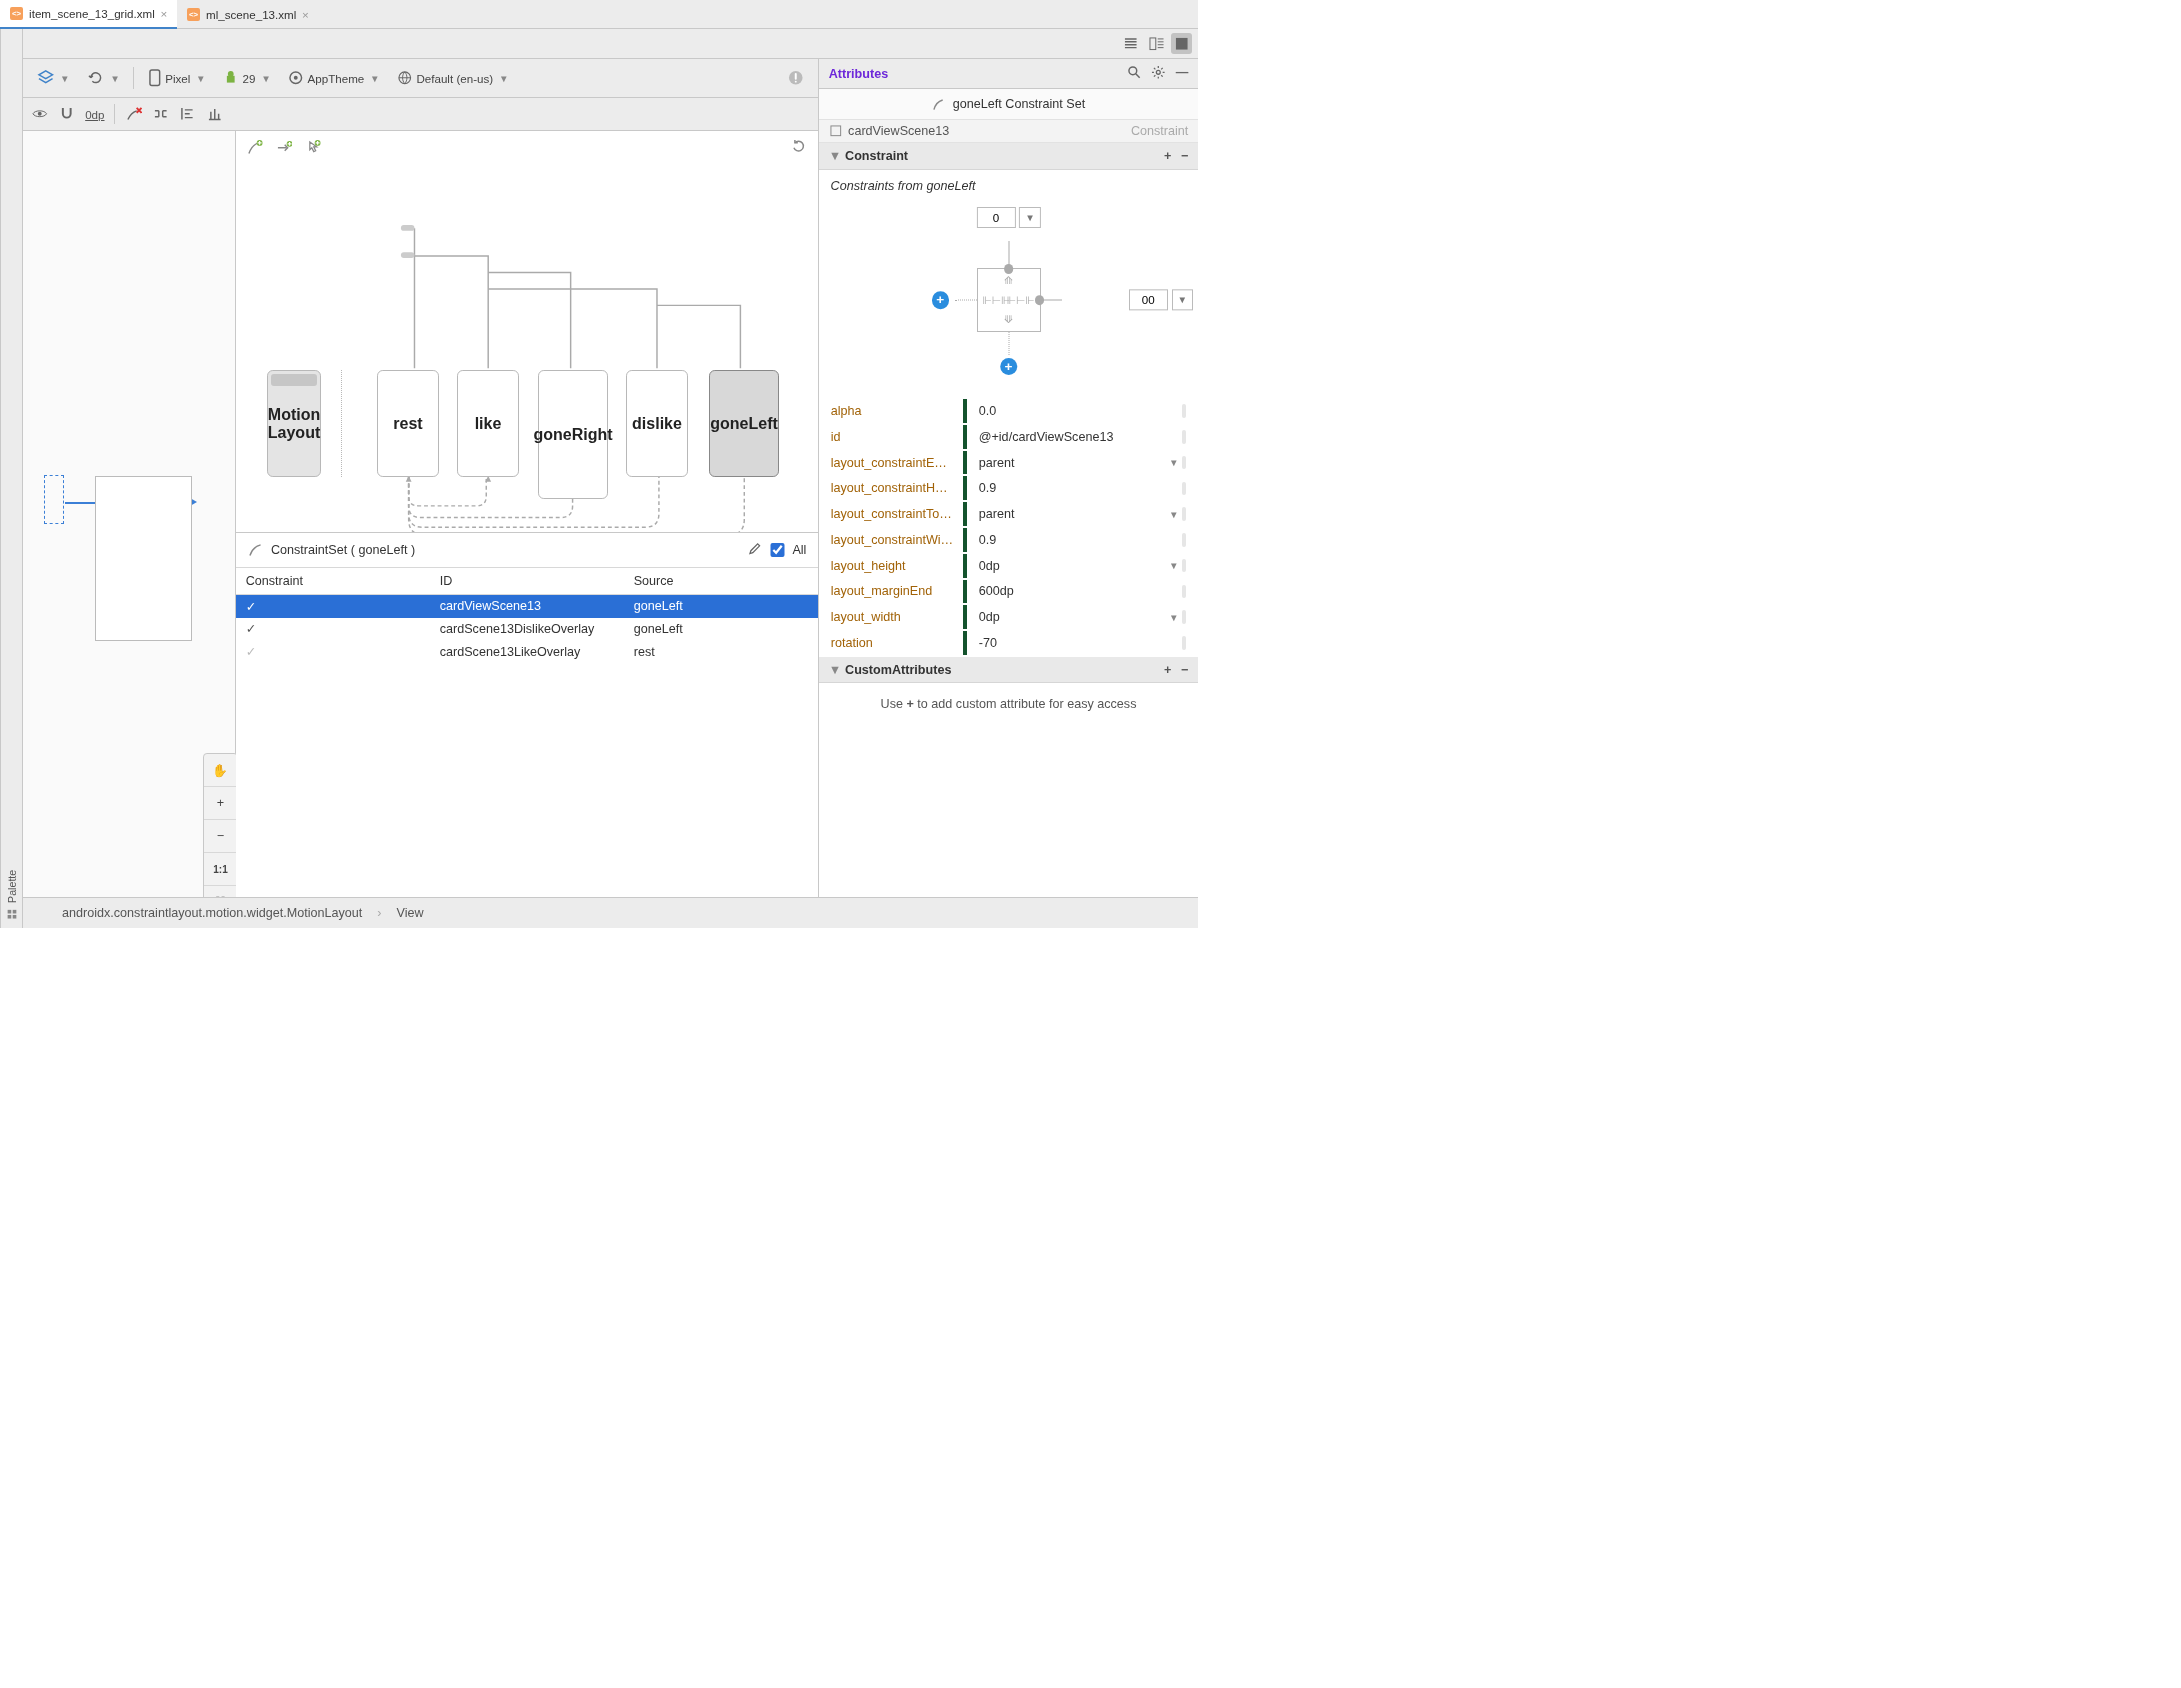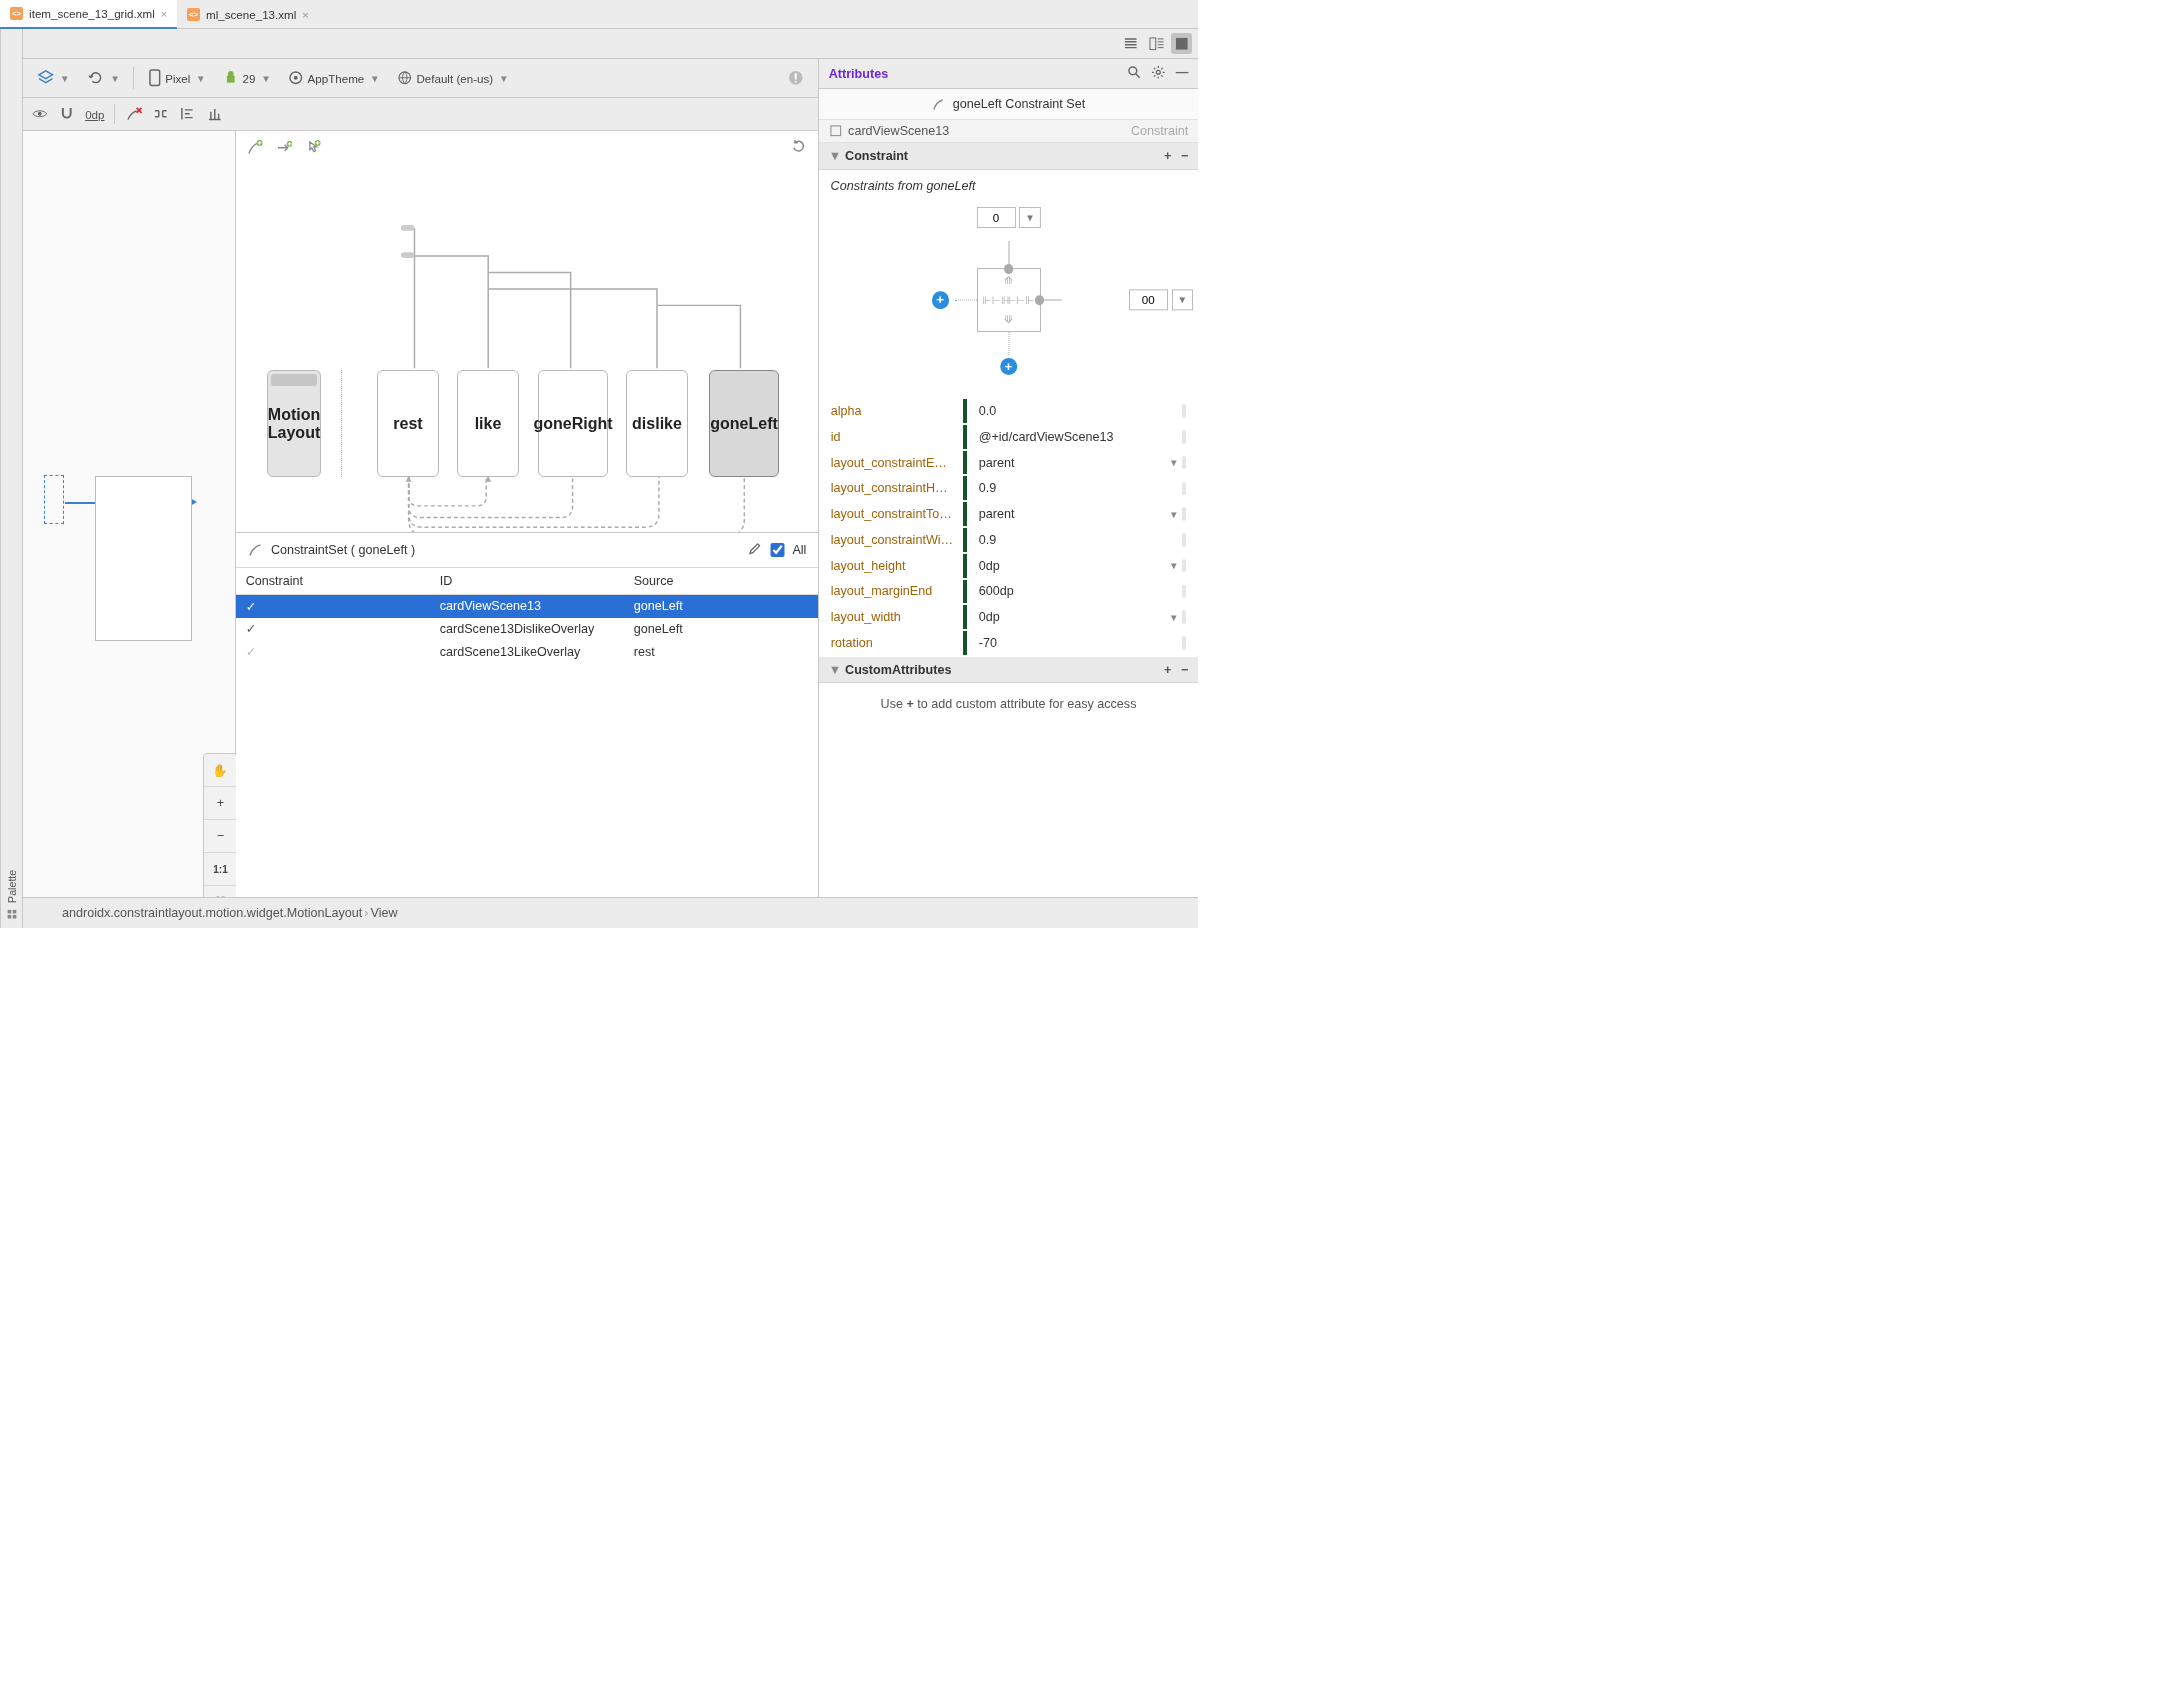--- a/index.html
+++ b/index.html
@@ -237,21 +237,21 @@
   font-size:16px;
   color:#222;
   font-weight:600;
   text-align:center;
   padding:0 5.8px;
 }
 .node.ml { width:54px; height:107px; left:31px; top:206px; background:#e4e4e4;}
 .node.ml .toprect { position:absolute; top:2.9px; left:2.9px; right:2.9px; height:11.6px; background:#c6c6c6; border-radius:2.9px;}
 .node.s1 { width:62px; height:107px; left:141px; top:206px;}
 .node.s2 { width:62px; height:107px; left:221px; top:206px;}
-.node.s3 { width:70px; height:107px; left:302px; top:206px;}
+.node.s3 { width:70px; height:129px; left:302px; top:206px;}
 .node.s4 { width:62px; height:107px; left:390px; top:206px;}
 .node.s5 { width:70px; height:107px; left:473px; top:206px; background:#d8d8d8; border:1.9px solid #888;}
 .vert-sep {
   position:absolute; left:105px; top:206px; height:107px; width:1px; border-left:1.9px dotted #b8b8b8;
 }
 
 
 .connectors { position:absolute; left:0; top:0; width:100%; height:100%; pointer-events:none;}
 
 
@@ -403,21 +403,21 @@
   position:absolute;
   left:23px;
   right:0;
   bottom:0;
   height:31px;
   background:#ececec;
   border-top:1px solid #c8c8c8;
   display:flex;
   align-items:center;
   padding:0 39px;
-  gap:2px;
+  gap:15px;
   color:#555;
   font-size:12.6px;
 }
 .breadcrumb .sep { color:#aaa;}
 
 svg .dashed { stroke-dasharray: 4 3;}
 </style>
 </head>
 <body>
 

